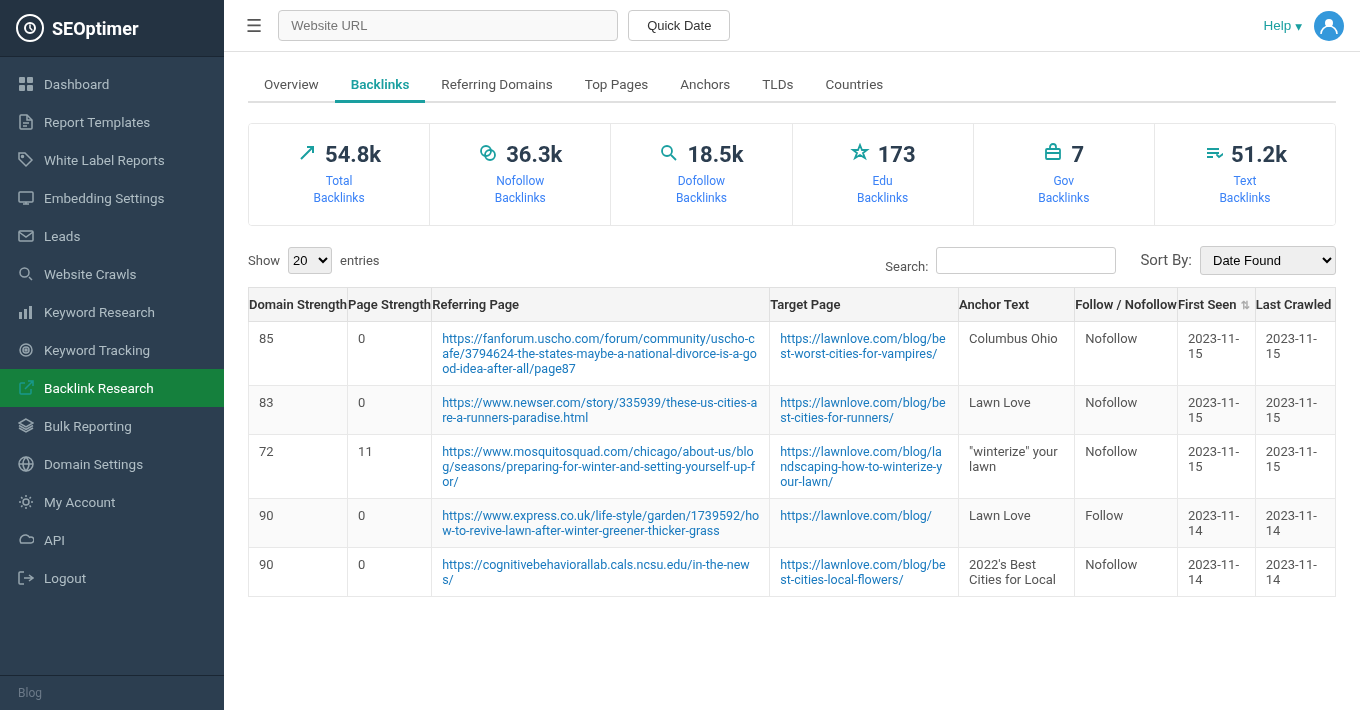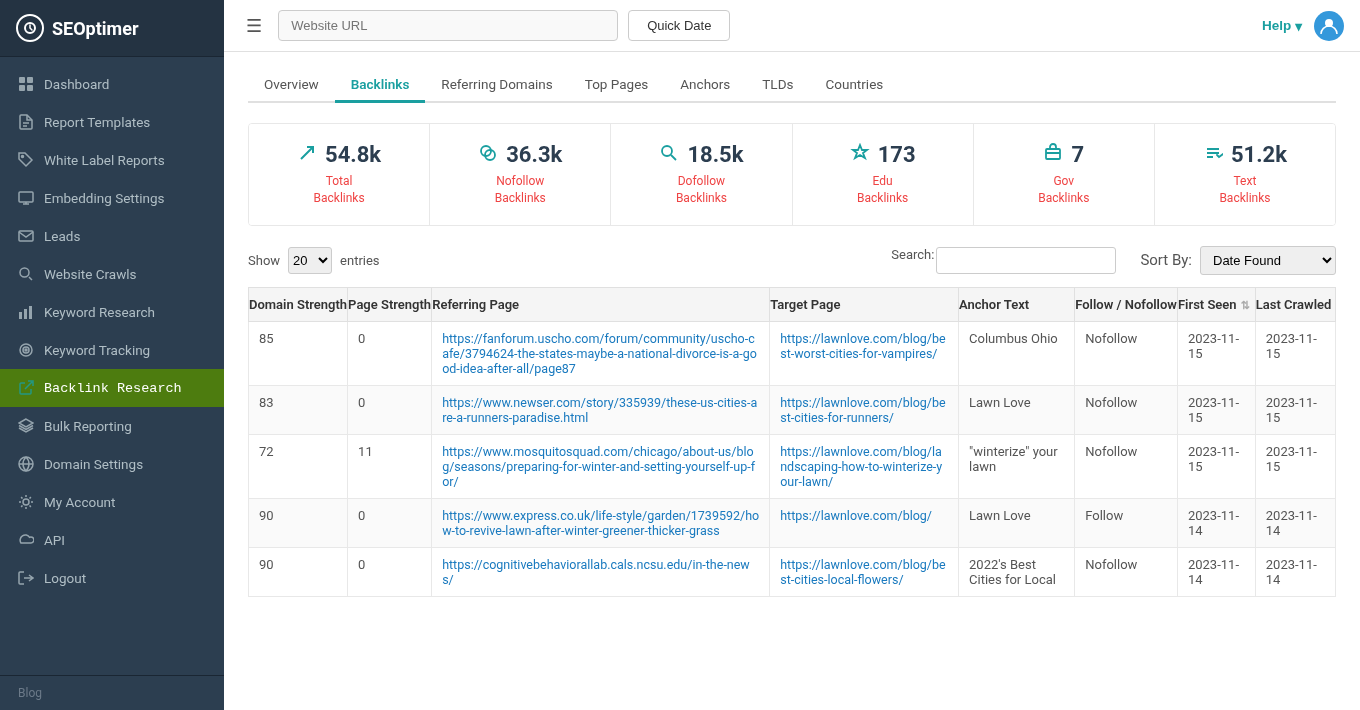--- a/index.html
+++ b/index.html
@@ -38,21 +38,21 @@
     .nav-item {
       display: flex;
       align-items: center;
       gap: 10px;
       padding: 11px 18px;
       cursor: pointer;
       color: #b0bec5;
       font-size: 13.5px;
       transition: background 0.15s;
     }
-    .nav-item.active { background: #4d7c0f; color: #fff; font-family: Liberation Mono, monospace; }
+    .nav-item.active { background: #15803d; color: #fff; }
     .nav-item .nav-icon { width: 16px; height: 16px; opacity: 0.8; flex-shrink: 0; }
     .sidebar-footer {
       padding: 10px 18px;
       font-size: 12px;
       color: #6c7a89;
       border-top: 1px solid #1a2633;
     }
 
     
     .main {
@@ -101,21 +101,21 @@
     }
     .topbar-right {
       margin-left: auto;
       display: flex;
       align-items: center;
       gap: 12px;
     }
     .help-btn {
       color: #1a9fa0;
       font-size: 13.5px;
-      font-weight: 700;
+      font-weight: 400;
       cursor: pointer;
       display: flex;
       align-items: center;
       gap: 4px;
       background: none;
       border: none;
     }
     .user-avatar {
       width: 30px; height: 30px;
       background: #3498db;
@@ -177,21 +177,21 @@
       color: #2c3e50;
       display: flex;
       align-items: center;
       justify-content: center;
       gap: 8px;
       margin-bottom: 6px;
     }
     .stat-icon { font-size: 18px; }
     .stat-label {
       font-size: 12px;
-      color: #ef4444;
+      color: #3b82f6;
       line-height: 1.4;
     }
     .icon-teal { color: #1a9fa0; }
 
     
     .table-controls {
       display: flex;
       align-items: center;
       gap: 8px;
       margin-bottom: 12px;
@@ -201,22 +201,22 @@
       padding: 4px 0;
       border: 1px solid #ccc;
       border-radius: 3px;
       font-size: 13px;
       cursor: pointer;
     }
     .entries-label { color: #555; font-size: 13px; }
     .search-group {
       margin-left: auto;
       display: flex;
-      align-items: flex-start;
-      gap: 2px;
+      align-items: flex-end;
+      gap: 8px;
     }
     .search-label { color: #555; font-size: 13px; }
     .search-input {
       padding: 5px 10px;
       border: 1px solid #ccc;
       border-radius: 3px;
       font-size: 13px;
       width: 180px;
     }
     .sortby-group {

